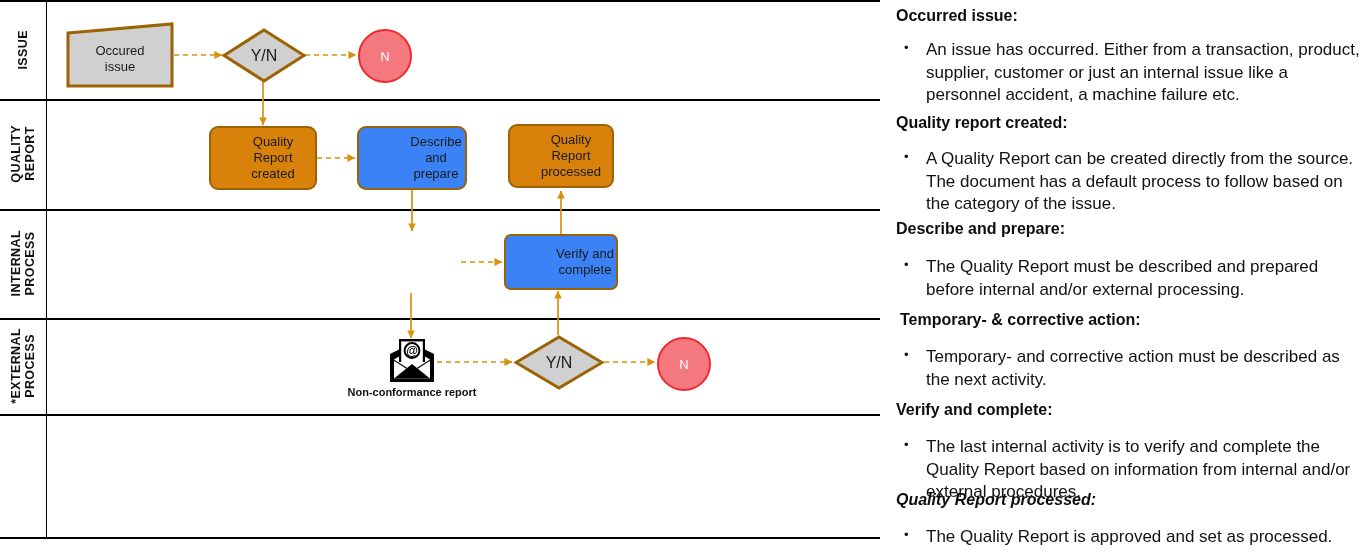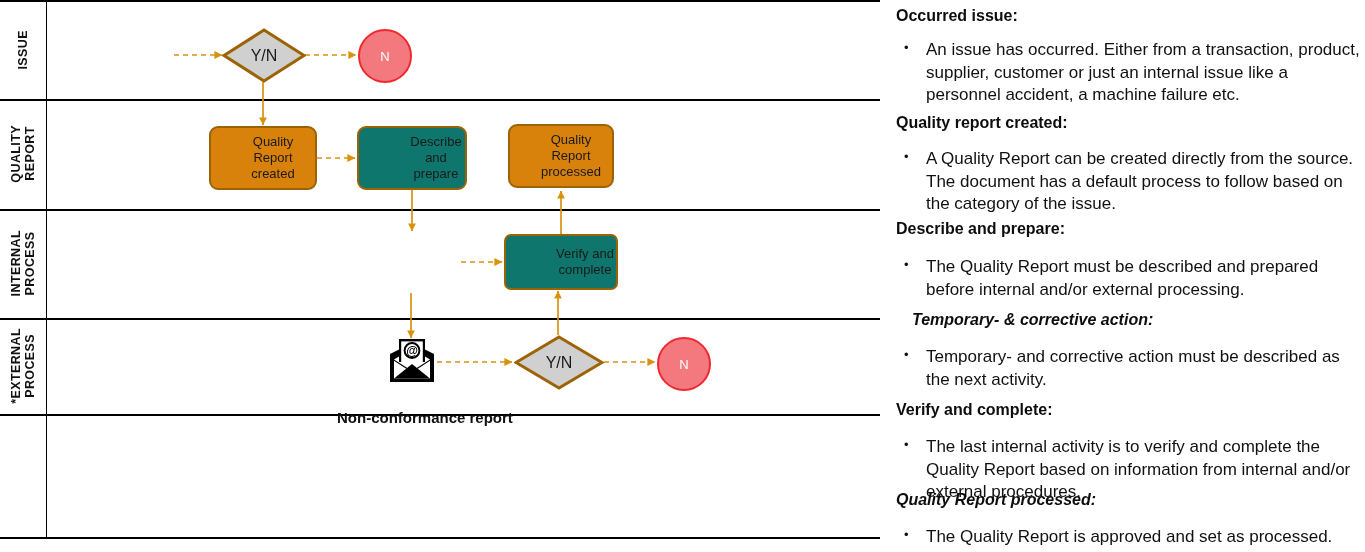--- a/index.html
+++ b/index.html
@@ -20,42 +20,42 @@
     white-space:pre-line;text-align:center;
   }
 
   
   .shape{position:absolute;box-sizing:border-box;display:flex;
          align-items:center;justify-content:center;text-align:center;
          font-size:13px;color:#1a1a1a;line-height:1.22;}
 
   .proc{border-radius:9px;border:2px solid #9C6304;}
   .proc.dark{background:#D8820C;padding-left:20px;}
-  .proc.light{background:#0f766e;padding-left:48px;}
+  .proc.light{background:#3b82f6;padding-left:48px;}
   .trapezoid-wrap{position:absolute;}
   .trapezoid-wrap svg{position:absolute;left:0;top:0;}
   .trapezoid-wrap .txt{position:absolute;left:0;top:0;width:100%;height:100%;
     display:flex;align-items:center;justify-content:center;text-align:center;
     font-size:13px;color:#1a1a1a;line-height:1.25;}
 
   .diamond-wrap{position:absolute;}
   .diamond-wrap svg{position:absolute;left:0;top:0;}
   .diamond-wrap .txt{position:absolute;left:0;top:0;width:100%;height:100%;
     display:flex;align-items:center;justify-content:center;
     font-size:16px;color:#1a1a1a;}
 
   .endcircle{position:absolute;border-radius:50%;
     background:#F4797E;border:2.5px solid #EE2A2F;
     display:flex;align-items:center;justify-content:center;
     color:#ffffff;font-size:13px;}
 
   
   .conn{position:absolute;}
-  .envlabel{position:absolute;font-size:15px;font-weight:bold;color:#111;
-            white-space:nowrap;text-align:center;margin-top:23px;}
+  .envlabel{position:absolute;font-size:11px;font-weight:bold;color:#111;
+            white-space:nowrap;text-align:center;}
 
   
   .panel{position:absolute;left:896px;top:0;width:469px;height:552px;}
   .p-head{font-size:16px;font-weight:bold;color:#0d0d0d;line-height:1.3;}
   .p-item{display:flex;align-items:flex-start;}
   .p-bullet{width:30px;flex:0 0 30px;font-size:13px;color:#111;line-height:1.33;
             padding-left:8px;box-sizing:border-box;}
   .p-text{flex:1;font-size:17px;color:#111;line-height:1.33;}
 </style>
 </head>
@@ -115,20 +115,27 @@
         <path d="M411,293 L411,338" marker-end="url(#ar)"></path>
 
         <path d="M437,362 L512,362" stroke-dasharray="5,4" marker-end="url(#ar)"></path>
 
         <path d="M604,362 L655,362" stroke-dasharray="5,4" marker-end="url(#ar)"></path>
 
         <path d="M558,335 L558,291" marker-end="url(#ar)"></path>
       </g>
     </svg>
 
+    <div class="trapezoid-wrap" style="left:66px;top:22px;width:108px;height:66px;">
+      <svg width="108" height="66" viewBox="0 0 108 66">
+        <polygon points="2,11 106,2 106,64 2,64" fill="#D0D0D0" stroke="#9C6304" stroke-width="3"></polygon>
+      </svg>
+      <div class="txt" style="white-space:pre-line;padding-top:4px;">Occured
+issue</div>
+    </div>
 
     <div class="diamond-wrap" style="left:222px;top:28px;width:84px;height:55px;">
       <svg width="84" height="55" viewBox="0 0 84 55">
         <polygon points="42,2 82,27.5 42,53 2,27.5" fill="#D0D0D0" stroke="#9C6304" stroke-width="3"></polygon>
       </svg>
       <div class="txt">Y/N</div>
     </div>
 
     <div class="endcircle" style="left:358px;top:29px;width:50px;height:50px;">
       <span>N</span>
@@ -206,21 +213,21 @@
       <div class="p-bullet">•</div>
       <div class="p-text">A Quality Report can be created directly from the source. The document has a default process to follow based on the category of the issue.</div>
     </div>
 
     <div class="p-head" style="position:absolute;top:219px;left:0;">Describe and prepare:</div>
     <div class="p-item" style="position:absolute;top:256px;left:0;width:469px;">
       <div class="p-bullet">•</div>
       <div class="p-text">The Quality Report must be described and prepared before internal and/or external processing.</div>
     </div>
 
-    <div class="p-head" style="position:absolute;top:310px;left:16px;font-style:italic;">Temporary- &amp; corrective action:</div>
+    <div class="p-head" style="position:absolute;top:310px;left:4px;">Temporary- &amp; corrective action:</div>
     <div class="p-item" style="position:absolute;top:346px;left:0;width:469px;">
       <div class="p-bullet">•</div>
       <div class="p-text">Temporary- and corrective action must be described as the next activity.</div>
     </div>
 
     <div class="p-head" style="position:absolute;top:400px;left:0;text-align:right;">Verify and complete:</div>
     <div class="p-item" style="position:absolute;top:436px;left:0;width:469px;">
       <div class="p-bullet">•</div>
       <div class="p-text">The last internal activity is to verify and complete the Quality Report based on information from internal and/or external procedures.</div>
     </div>

